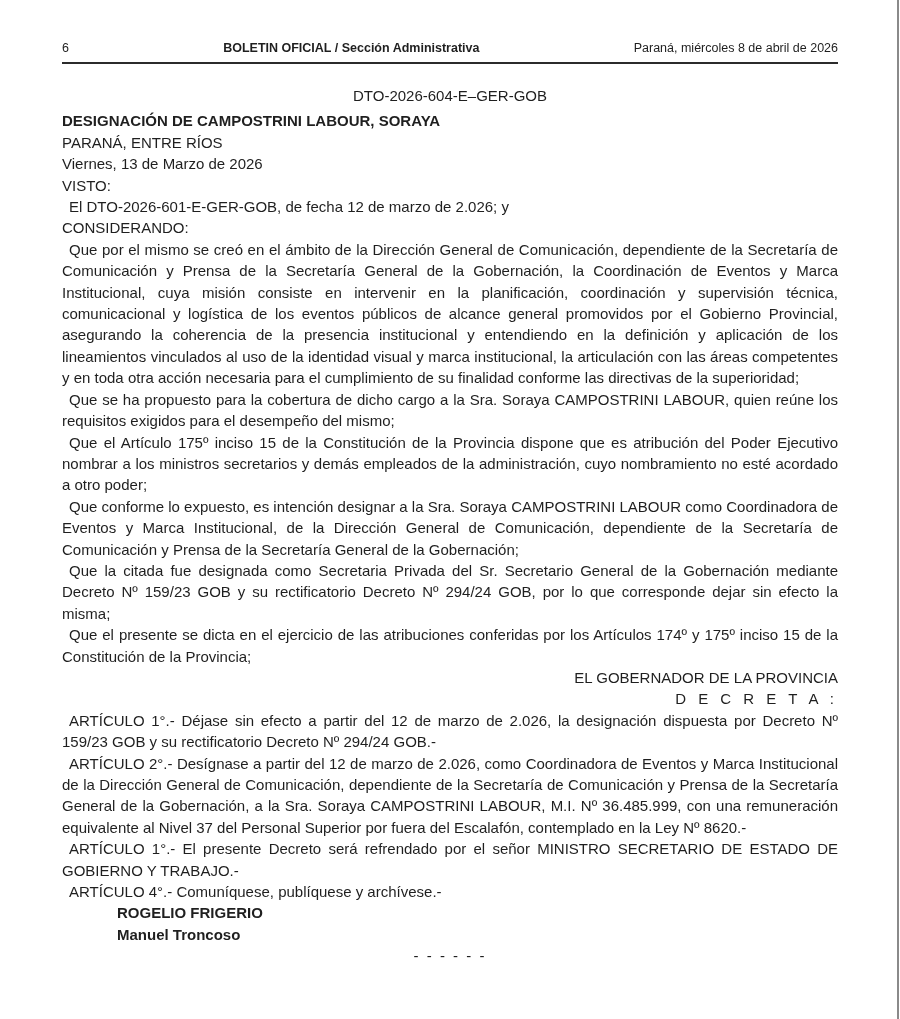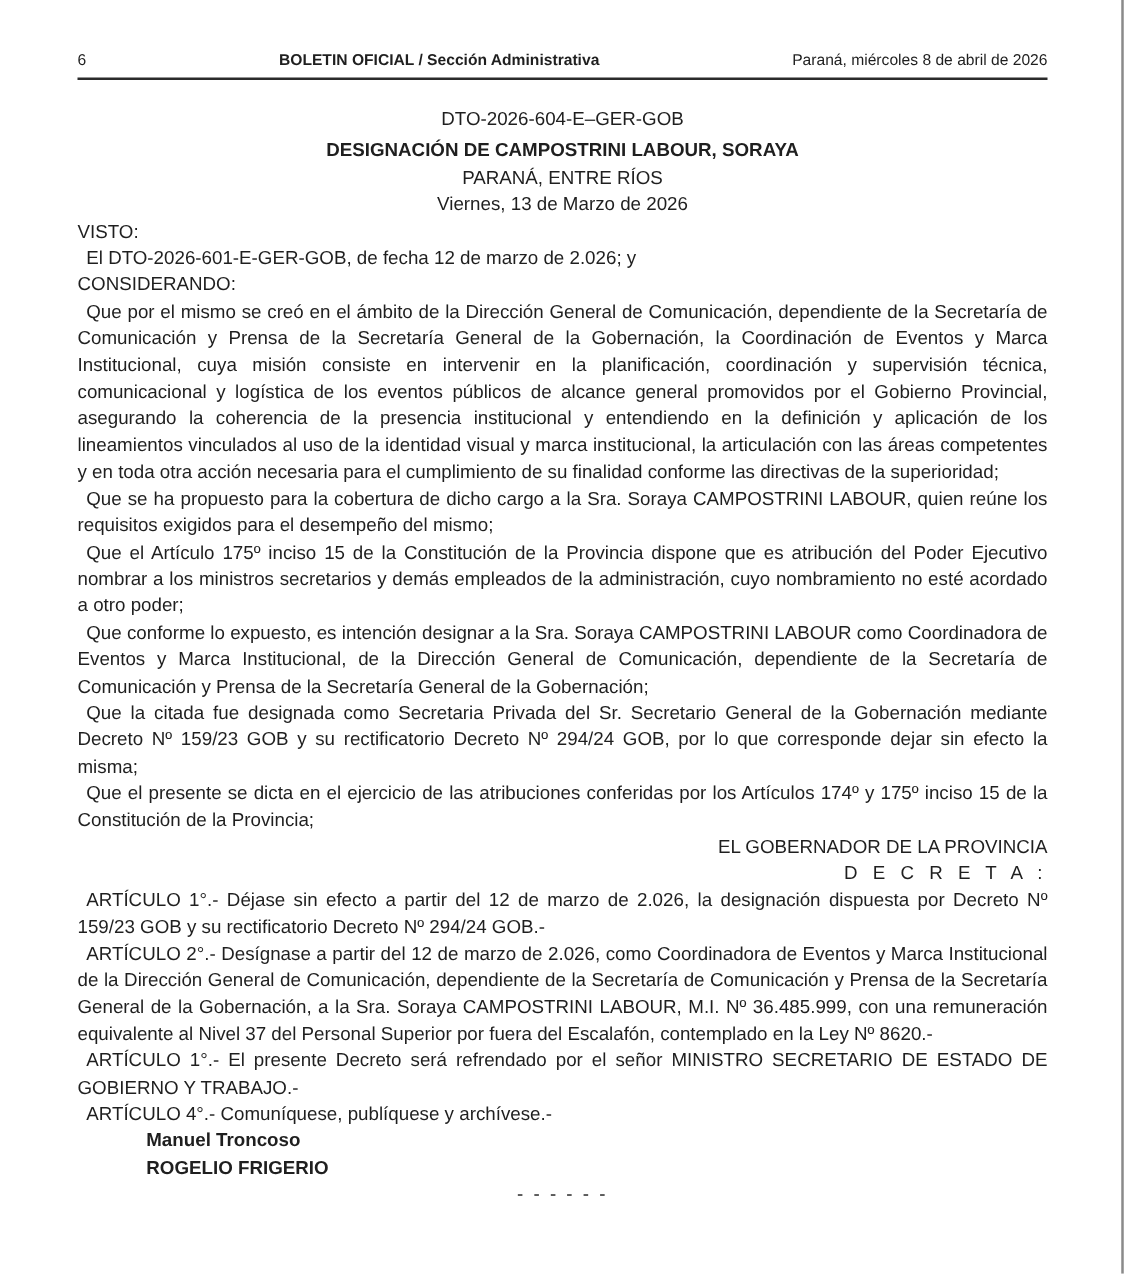--- a/index.html
+++ b/index.html
@@ -40,21 +40,21 @@
     border: 0;
     border-top: 2px solid #2b2b2b;
     margin: 6px 0 0 0;
   }
   .content {
     margin-top: 21px;
     font-size: 15px;
     line-height: 21.4px;
   }
   .doc-code { margin-bottom: 4px; text-align: center; }
-  .title-block { text-align: center; }
+  .title-block { text-align: left; }
   .bold { font-weight: bold; }
   p { margin: 0; }
   .just { text-align: justify; }
   .indent { text-indent: 7px; }
   .centered { text-align: right; }
   .decreta { letter-spacing: 4px; }
   .sig { margin-left: 55px; font-weight: bold; }
   .sep { text-align: center; letter-spacing: 2px; }
 </style>
 </head>
@@ -92,20 +92,20 @@
 
 
     <p class="centered">EL GOBERNADOR DE LA PROVINCIA</p>
     <p class="centered decreta">D E C R E T A :</p>
 
     <p class="indent just">ARTÍCULO 1°.- Déjase sin efecto a partir del 12 de marzo de 2.026, la designación dispuesta por Decreto Nº 159/23 GOB y su rectificatorio Decreto Nº 294/24 GOB.-</p>
     <p class="indent just">ARTÍCULO 2°.- Desígnase a partir del 12 de marzo de 2.026, como Coordinadora de Eventos y Marca Institucional de la Dirección General de Comunicación, dependiente de la Secretaría de Comunicación y Prensa de la Secretaría General de la Gobernación, a la Sra. Soraya CAMPOSTRINI LABOUR, M.I. Nº 36.485.999, con una remuneración equivalente al Nivel 37 del Personal Superior por fuera del Escalafón, contemplado en la Ley Nº 8620.-</p>
     <p class="indent just">ARTÍCULO 1°.- El presente Decreto será refrendado por el señor MINISTRO SECRETARIO DE ESTADO DE GOBIERNO Y TRABAJO.-</p>
     <p class="indent just">ARTÍCULO 4°.- Comuníquese, publíquese y archívese.-</p>
 
+    <p class="sig">ROGELIO FRIGERIO</p>
     <p class="sig">Manuel Troncoso</p>
-    <p class="sig">ROGELIO FRIGERIO</p>
 
     <p class="sep">- - - - - -</p>
   </div>
 </div>
 
 <div class="right-edge"></div>
 
 </body></html>

